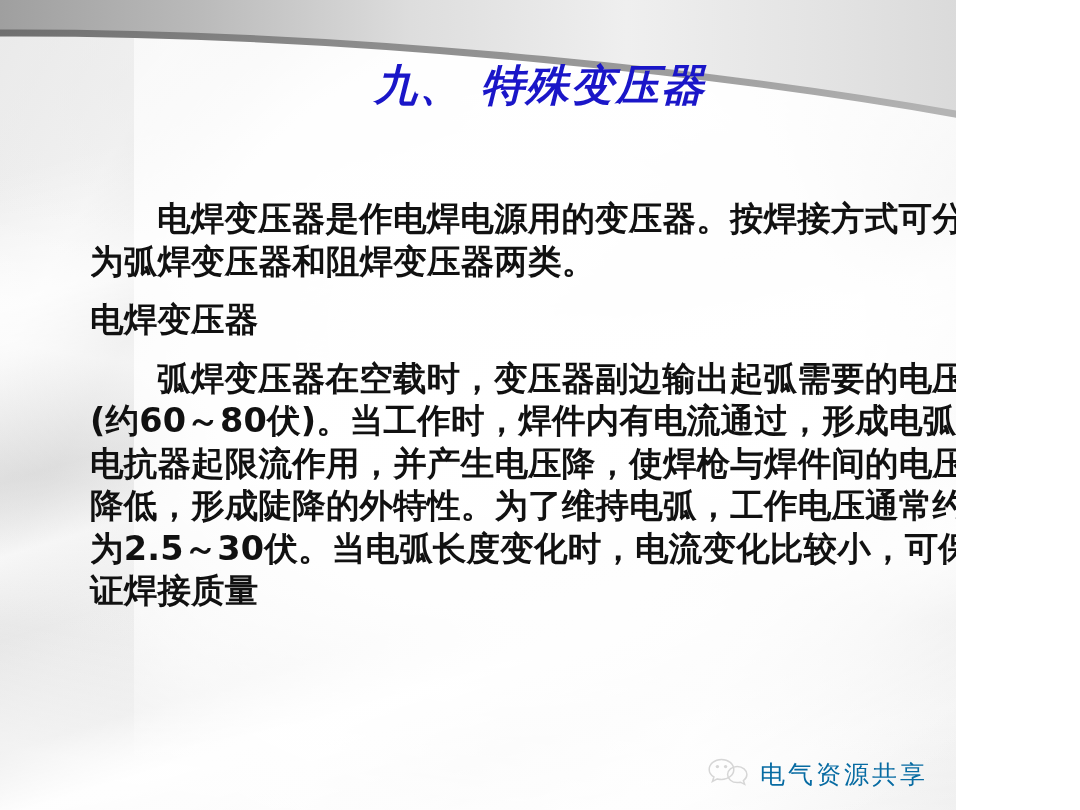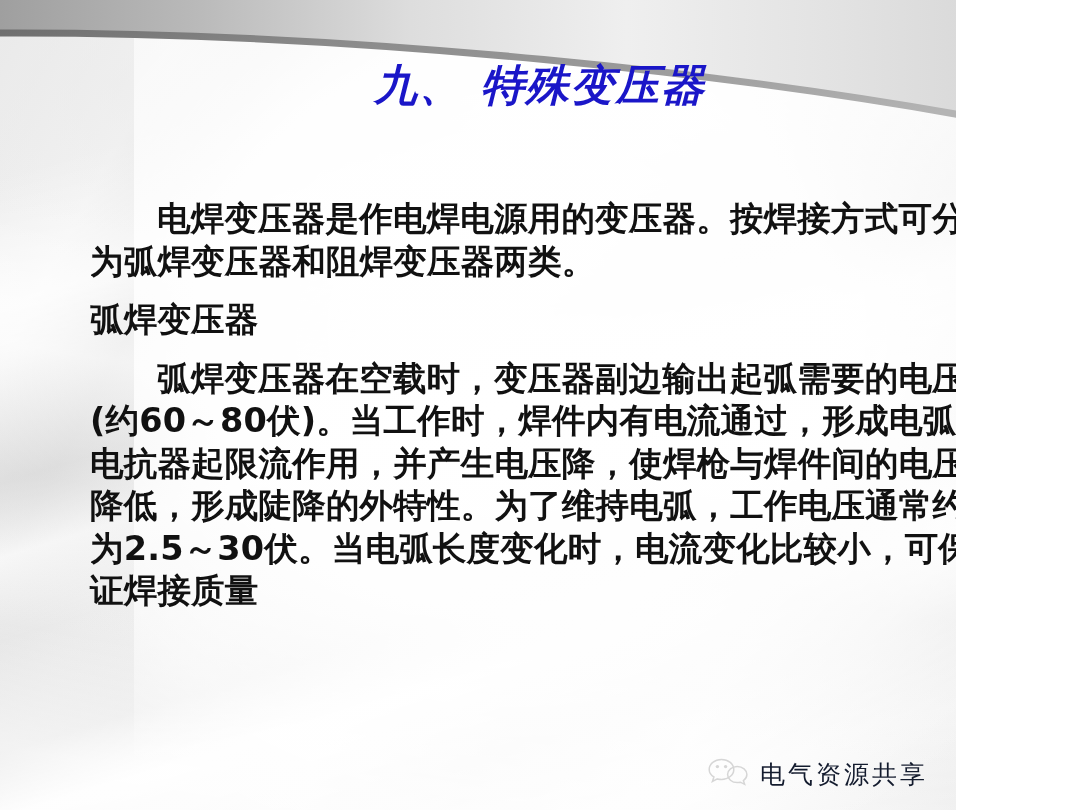--- a/index.html
+++ b/index.html
@@ -151,21 +151,21 @@
     bottom: 18px;
     display: flex;
     align-items: center;
     gap: 11px;
     z-index: 7;
     opacity: 0.98;
   }
   .wm-icon { display: block; }
   .wm-text {
     font-size: 25px;
-    color: #0f172a;
+    color: #0369a1;
     letter-spacing: 3px;
     font-weight: normal;
     white-space: nowrap;
   }
 </style>
 </head>
 <body>
 
 <div class="slide">
 
@@ -204,21 +204,21 @@
     </svg>
   </div>
 
   <div class="slide-title">九、 特殊变压器</div>
 
 
   <div class="body-text">
 
     <p class="p-indent">电焊变压器是作电焊电源用的变压器。按焊接方式可分为弧焊变压器和阻焊变压器两类。</p>
 
-    <p>弧焊变压器</p>
+    <p>电焊变压器</p>
 
 
     <p class="p-indent">弧焊变压器在空载时，变压器副边输出起弧需要的电压(约60～80伏)。当工作时，焊件内有电流通过，形成电弧。电抗器起限流作用，并产生电压降，使焊枪与焊件间的电压降低，形成陡降的外特性。为了维持电弧，工作电压通常约为2.5～30伏。当电弧长度变化时，电流变化比较小，可保证焊接质量</p>
   </div>
 
   <div class="watermark">
     <span class="wm-icon">
       <svg width="42" height="32" viewBox="0 0 42 32" xmlns="http://www.w3.org/2000/svg">
         <g fill="none" stroke="#d6d6d6" stroke-width="1.5">
           <path d="M14.5,3.5 C7.6,3.5 2.2,8.0 2.2,13.4 C2.2,16.5 4.0,19.2 6.9,21.0 L5.4,25.4 L10.4,22.9 C11.7,23.2 13.1,23.4 14.5,23.4 C21.4,23.4 26.8,18.9 26.8,13.4 C26.8,8.0 21.4,3.5 14.5,3.5 Z"></path>

